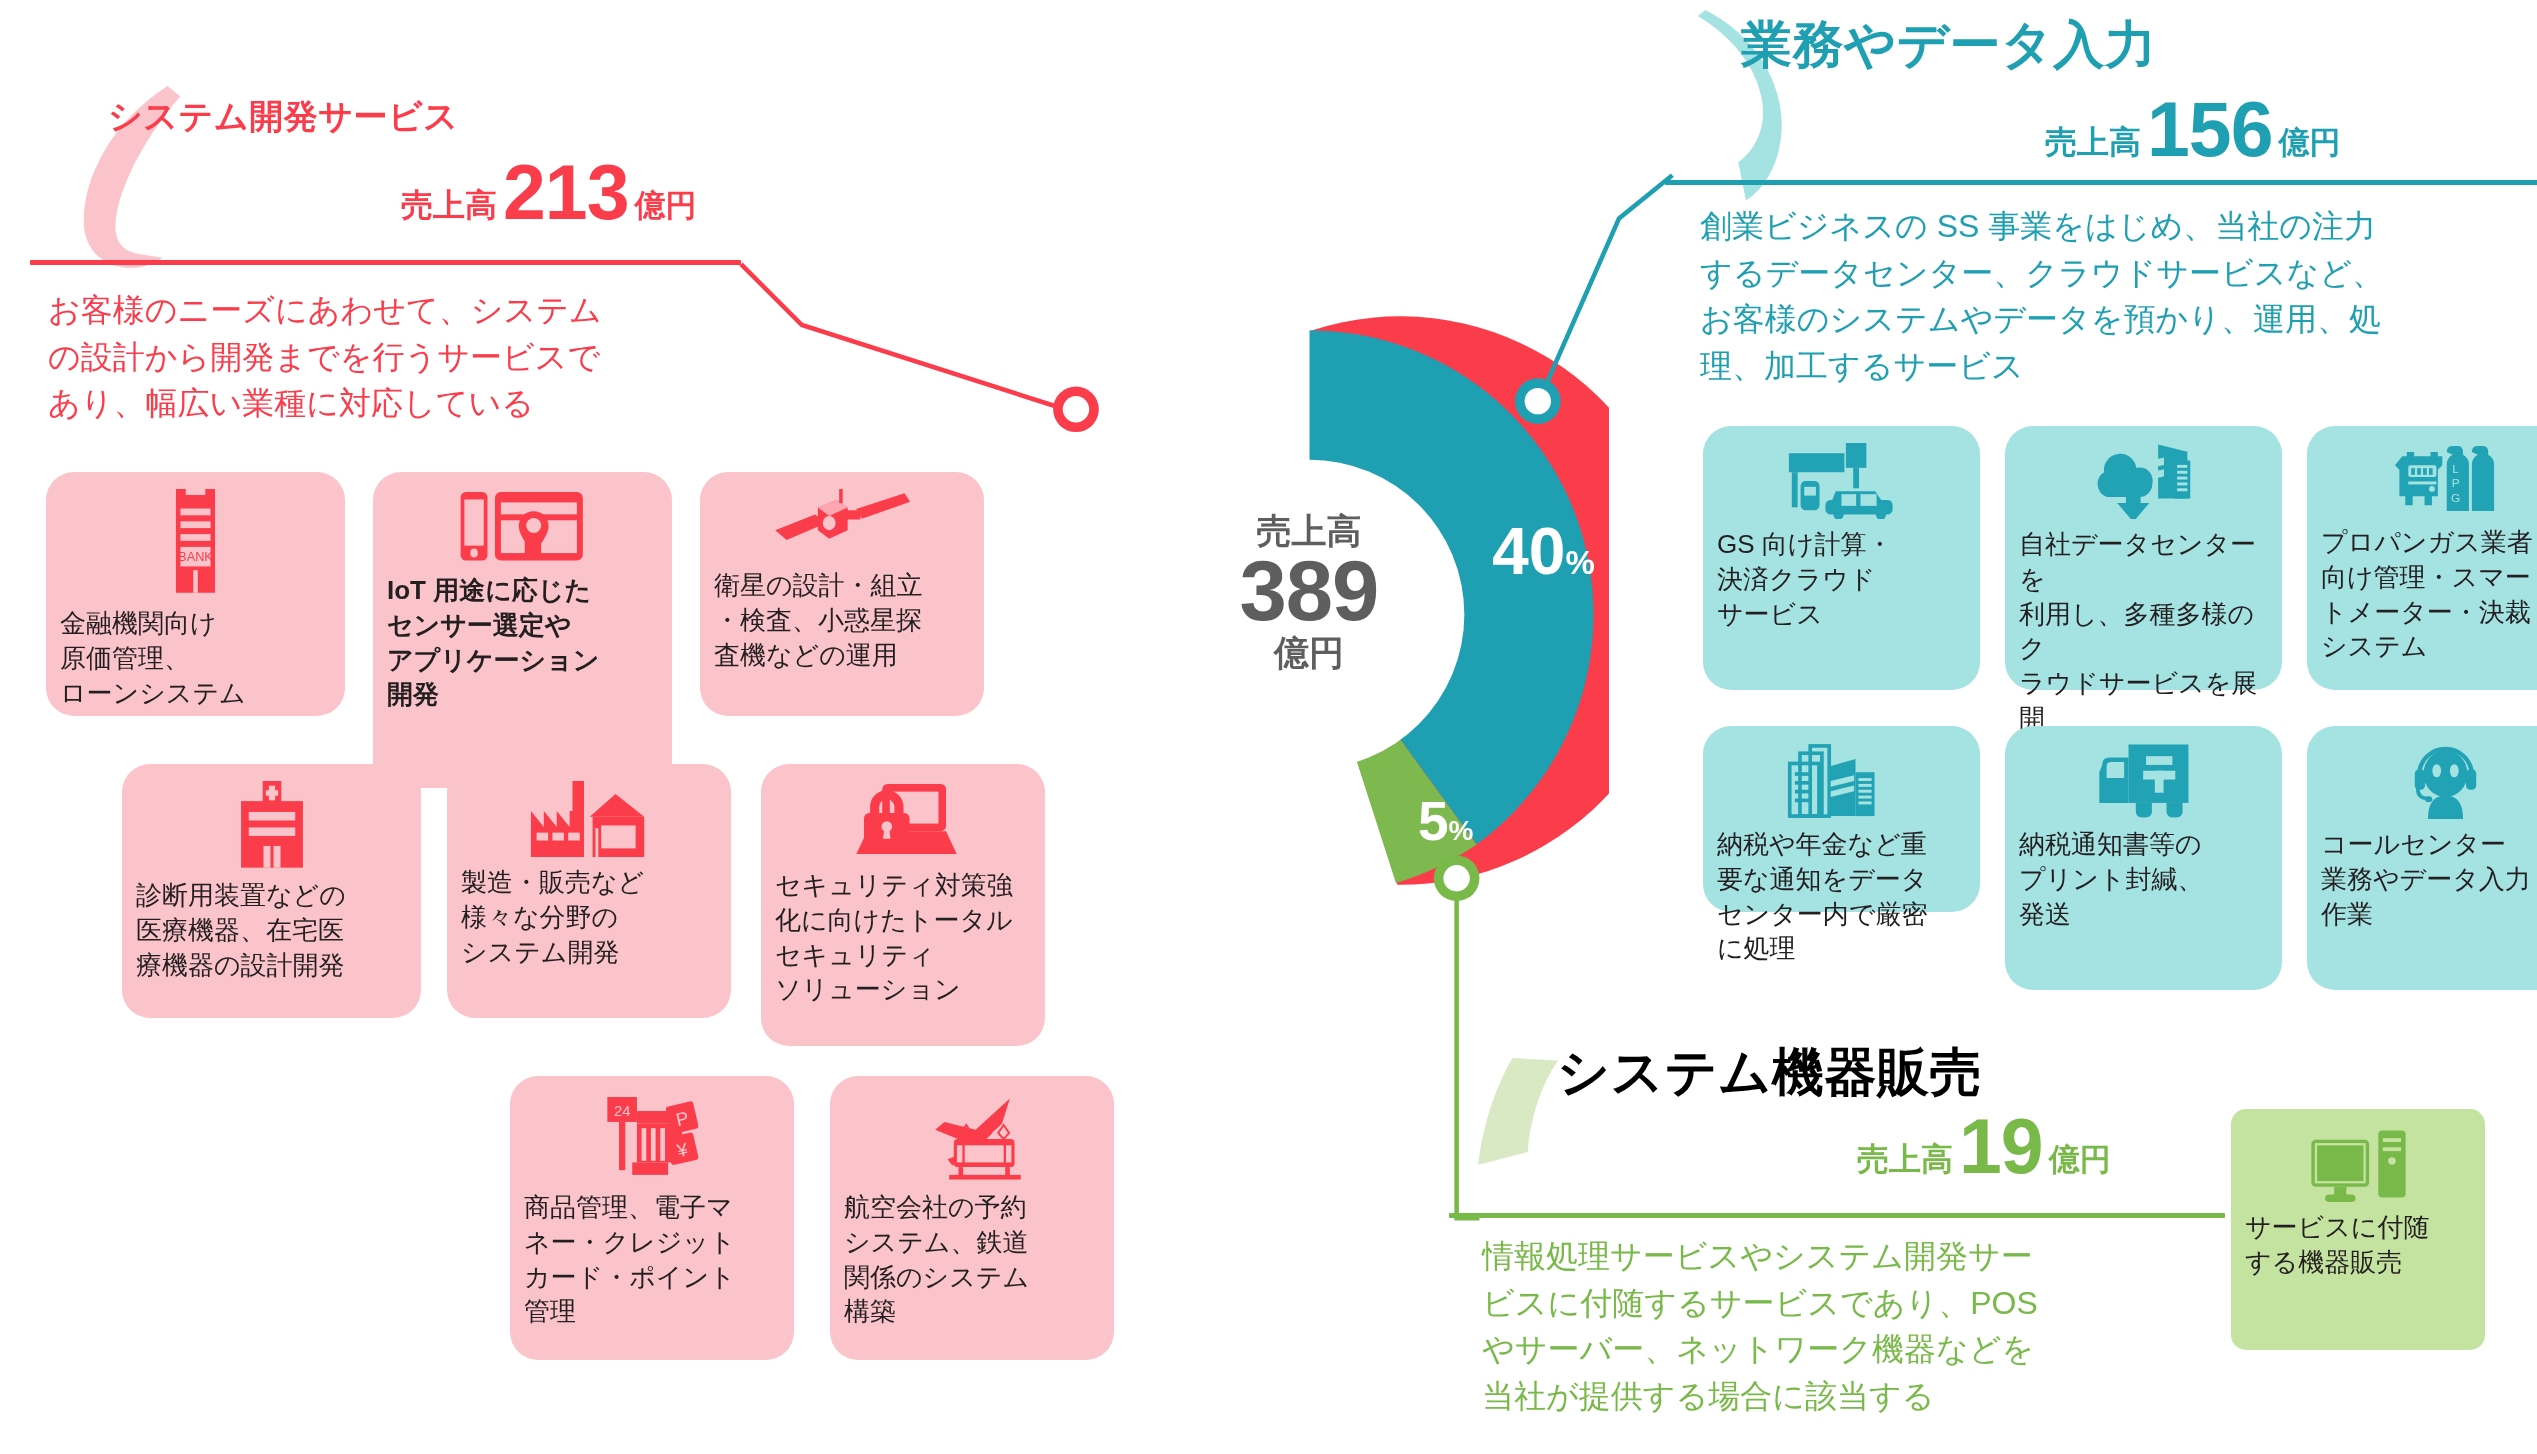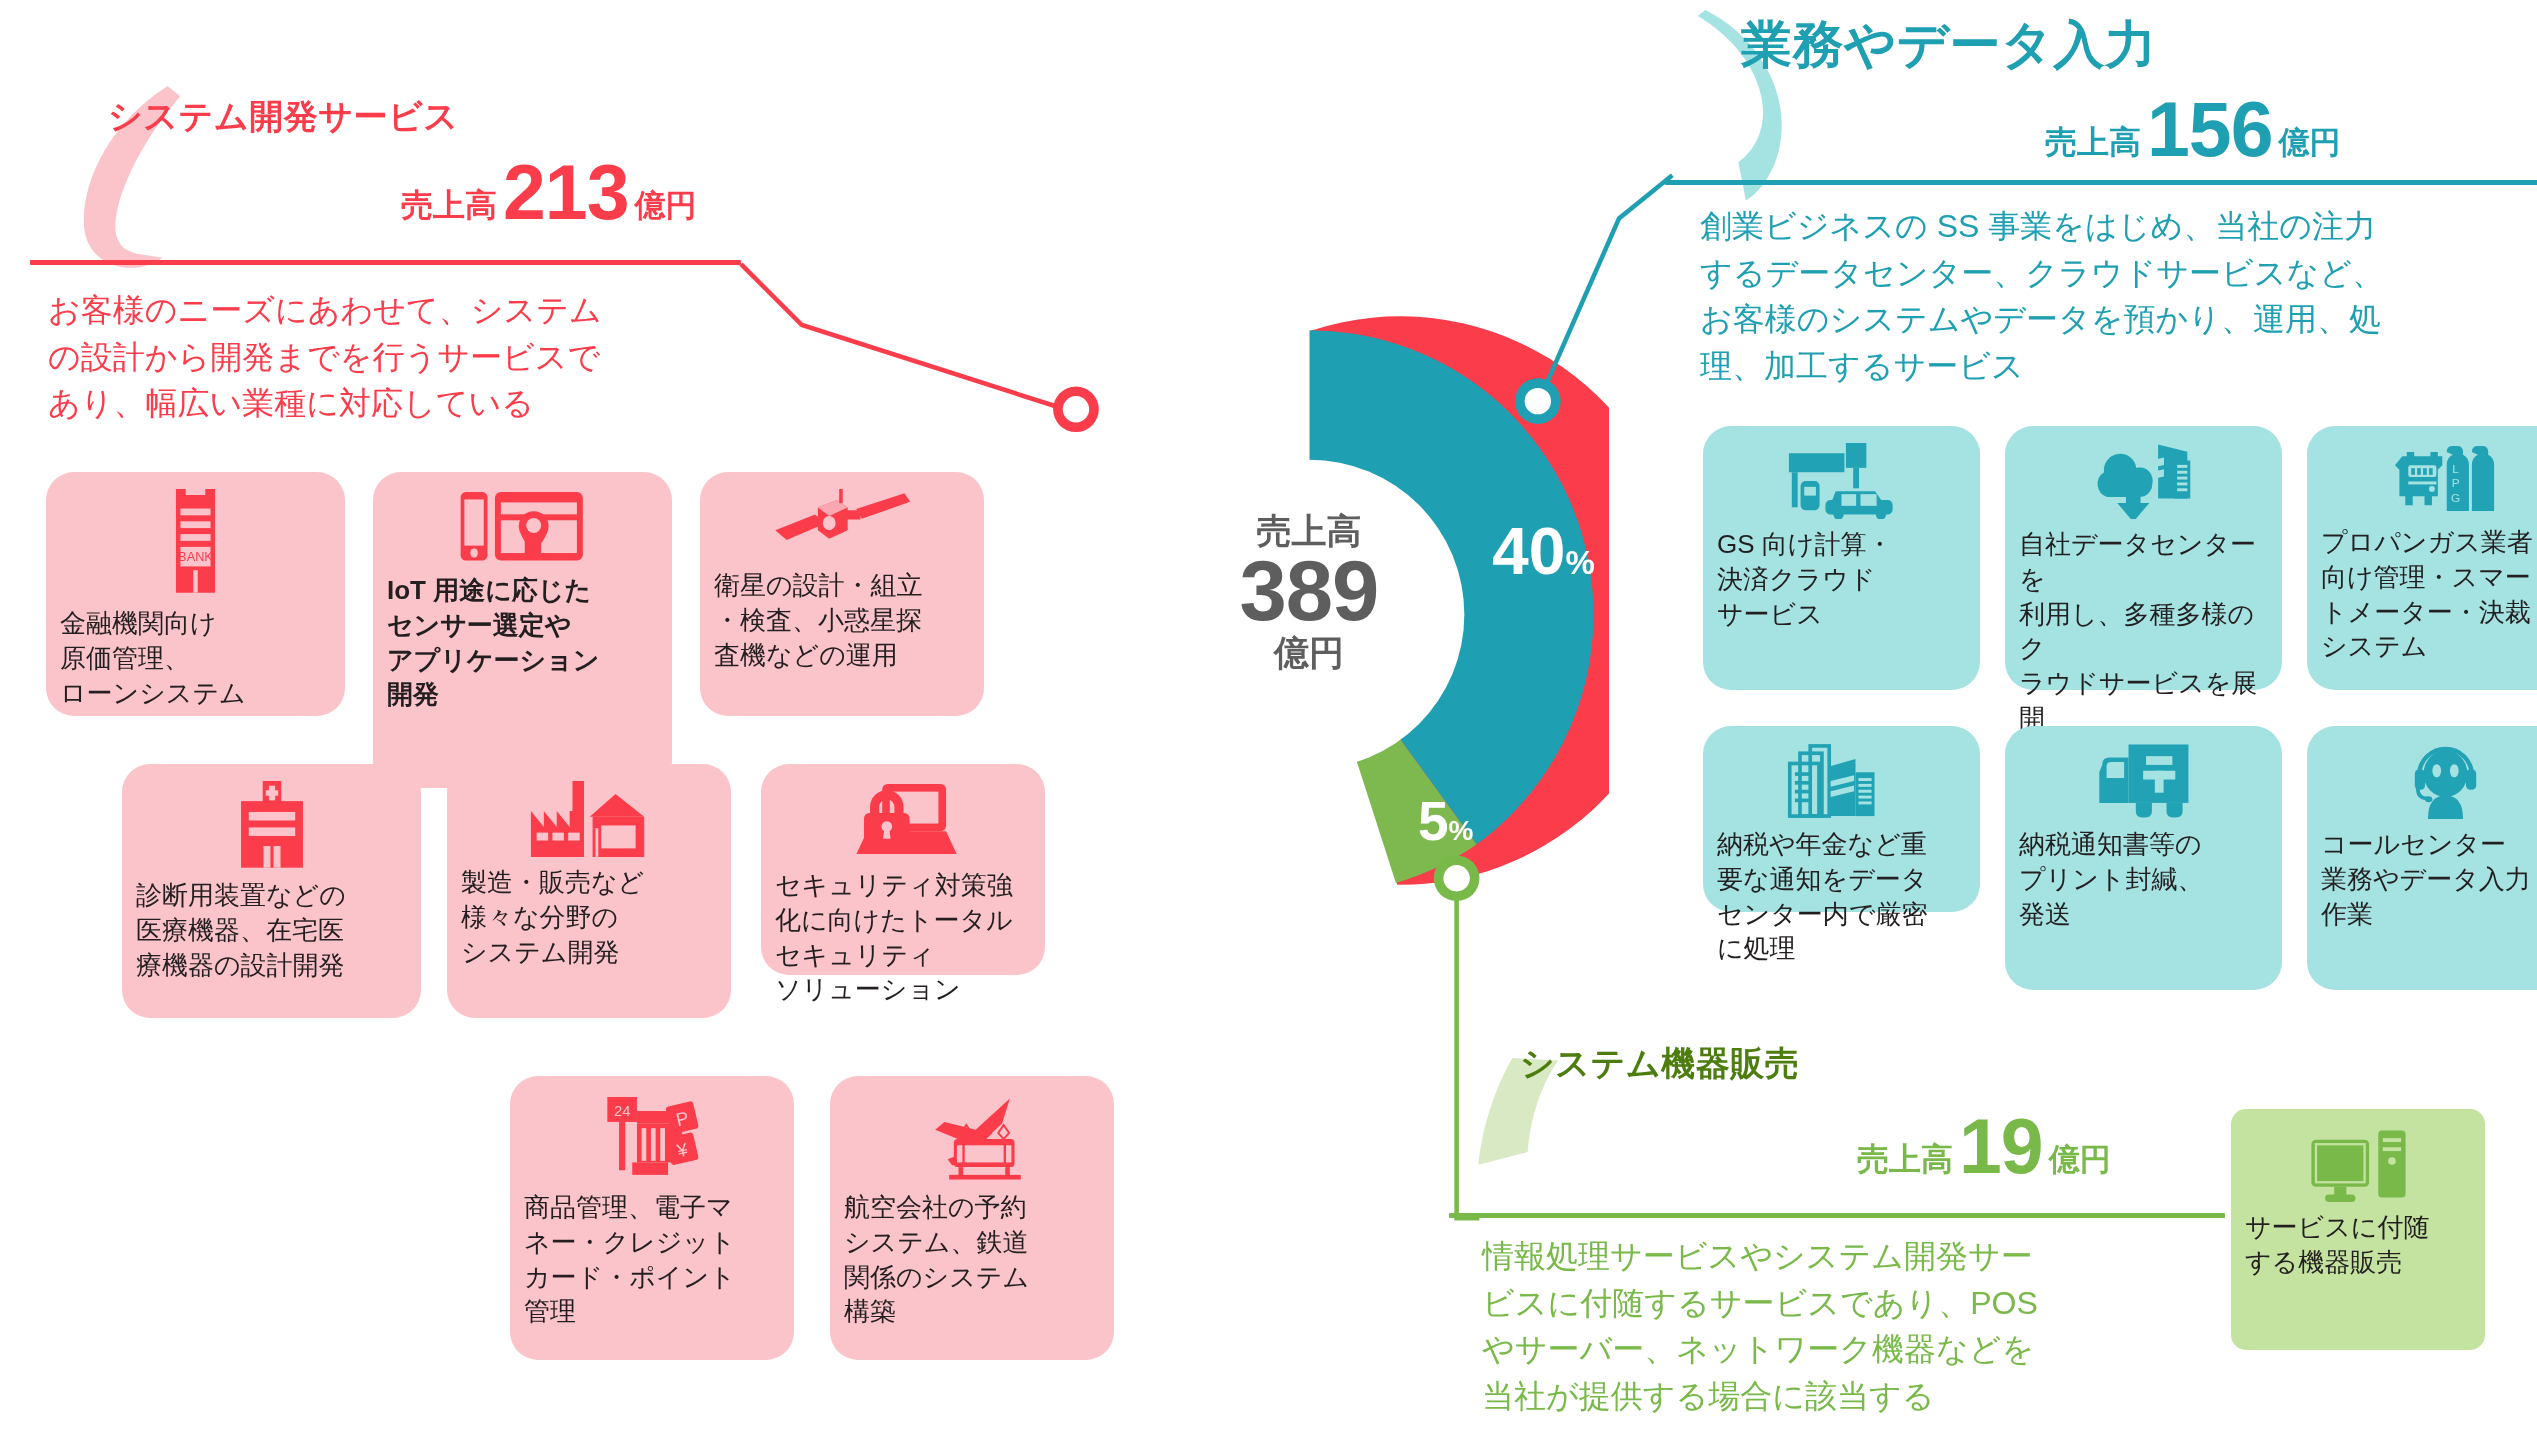--- a/index.html
+++ b/index.html
@@ -16,21 +16,21 @@
 
   
   .sec-title {
     font-weight: 700;
     letter-spacing: 0.5px;
     line-height: 1;
     white-space: nowrap;
   }
   .sec-title.red   { color: #FA3C4B; font-size: 34px; }
   .sec-title.teal  { color: #1F9FB2; font-size: 51px; }
-  .sec-title.green { color: #4d7c0f; font-size: 34px; }
+  .sec-title.green { color: #000000; font-size: 52px; margin-left: 37px; }
 
   .quote-swash { position: absolute; }
 
   .amount-row {
     display: flex; align-items: flex-end; white-space: nowrap;
   }
   .amt-label { font-size: 32px; font-weight: 700; line-height: 1; padding-bottom: 7px; }
   .amt-num   { font-size: 77px; font-weight: 700; line-height: .92; margin: 0 6px; letter-spacing: -1px; }
   .amt-unit  { font-size: 31px; font-weight: 700; line-height: 1; padding-bottom: 7px; }
 
@@ -266,21 +266,21 @@
         <rect x="102" y="62" width="48" height="32" fill="#FBC4CB"></rect>
         <rect x="86" y="66" width="12" height="40" fill="#FBC4CB"></rect>
         <rect x="90" y="66" width="4" height="40" fill="#FB3C4A"></rect>
       </svg>
     </div>
     <div class="card-text">製造・販売など
 様々な分野の
 システム開発</div>
   </div>
 
-  <div class="card pink" style="left:761px; top:764px; width:284px; height:211px;">
+  <div class="card pink" style="left:761px; top:764px; width:284px; height:282px;">
     <div class="card-icon">
       <svg width="107" height="79" viewBox="0 0 140 104">
         <rect x="42" y="4" width="84" height="62" rx="7" fill="#FB3C4A"></rect>
         <rect x="52" y="14" width="64" height="42" fill="#FBC4CB"></rect>
         <path d="M22,66 L126,66 L140,96 L8,96 Z" fill="#FB3C4A"></path>
         <path d="M26,34 a22,22 0 0,1 44,0 v10 h-12 v-10 a10,10 0 0,0 -20,0 v10 h-12 z" fill="#FB3C4A"></path>
         <rect x="18" y="42" width="60" height="44" rx="7" fill="#FB3C4A"></rect>
         <circle cx="48" cy="60" r="7" fill="#FBC4CB"></circle>
         <path d="M45,62 h6 l2,14 h-10 z" fill="#FBC4CB"></path>
       </svg>

